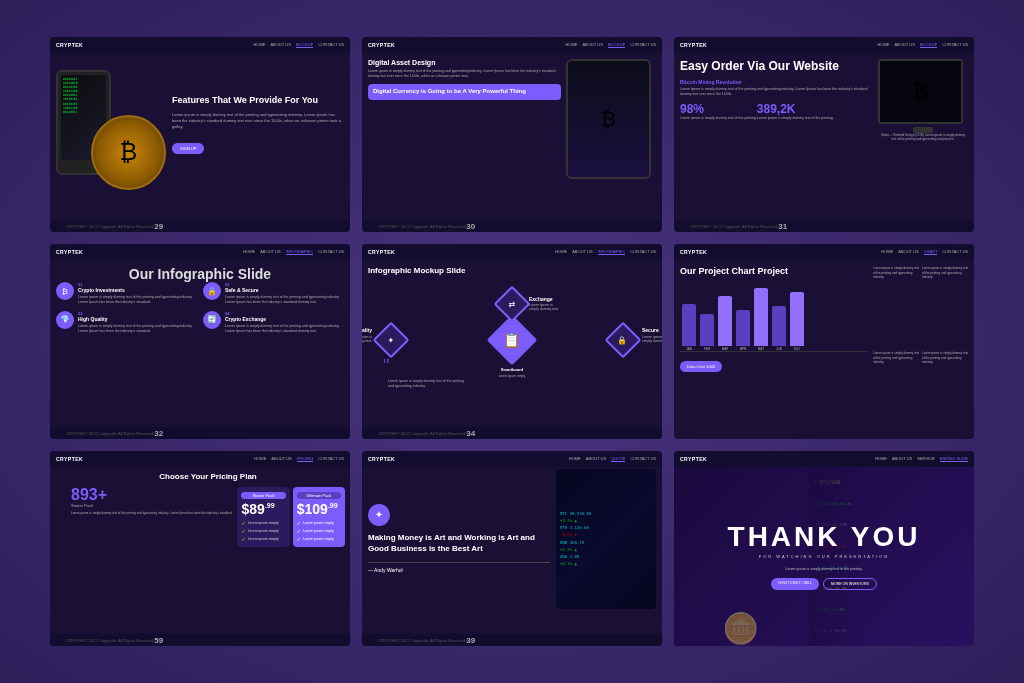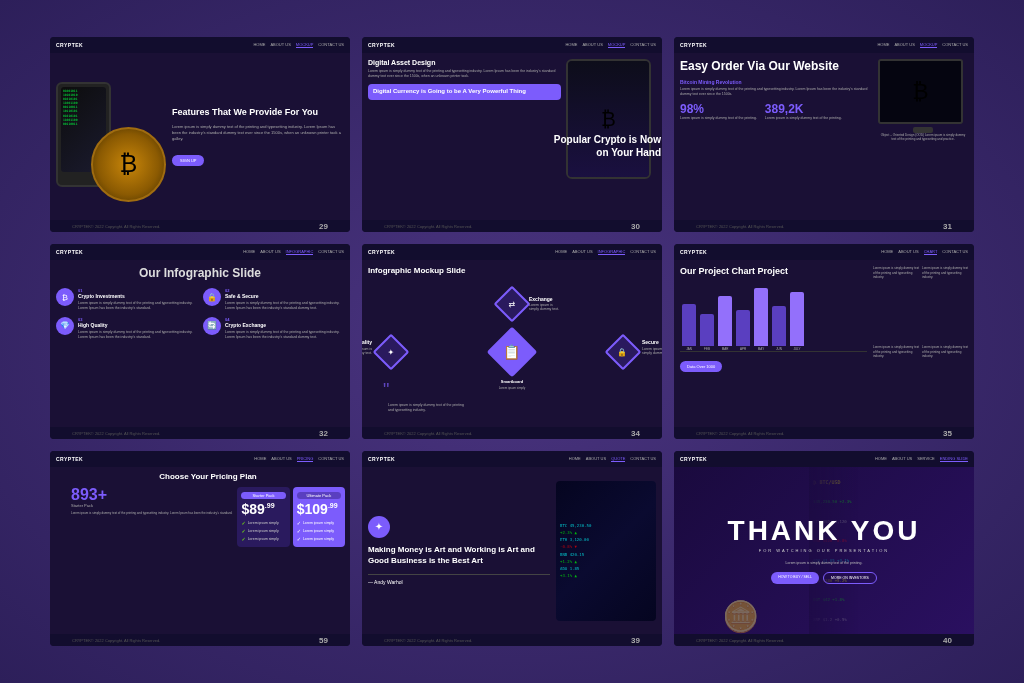--- a/index.html
+++ b/index.html
@@ -59,25 +59,25 @@
     
     .slide-body {
       flex: 1;
       position: relative;
       padding: 6px;
       overflow: hidden;
     }
     
     .slide-footer {
       display: flex;
-      justify-content: space-between;
-      align-items: center;
-      padding: 2px 22px;
+      align-items: center;
+      padding: 2px 16px;
       background: #120d2e;
       height: 12px;
+      margin-top: 24px;
     }
     .footer-copy {
       color: #555;
       font-size: 4px;
     }
     .slide-num {
       color: #aaa;
       font-size: 8px;
       font-weight: bold;
     }
@@ -207,21 +207,21 @@
 
     
     .s31 .slide-body {
       display: flex;
       gap: 5px;
     }
     .s31-left { flex: 1; }
     .s31-title { color: #fff; font-size: 12px; font-weight: bold; line-height: 1.3; margin-bottom: 4px; }
     .s31-sub { color: #7c5cfc; font-size: 5px; font-weight: bold; margin-bottom: 2px; }
     .s31-desc { color: #aaa; font-size: 3.5px; line-height: 1.5; margin-bottom: 5px; }
-    .s31-stats { display: flex; gap: 8px; margin-bottom: 5px; }
+    .s31-stats { display: flex; margin-bottom: 5px; }
     .s31-stat-val { color: #7c5cfc; font-size: 12px; font-weight: bold; }
     .s31-stat-lbl { color: #aaa; font-size: 3.5px; }
     .s31-right { width: 90px; }
     .s31-monitor {
       width: 85px;
       height: 65px;
       background: #111;
       border-radius: 3px;
       border: 2px solid #333;
       overflow: hidden;
@@ -243,21 +243,21 @@
       width: 20px;
       height: 6px;
       background: #333;
       margin: 0 auto;
       border-radius: 2px;
     }
     .s31-caption { color: #aaa; font-size: 3px; text-align: center; line-height: 1.4; }
 
     
     .s32 .slide-body { padding: 6px; }
-    .s32-title { color: #111; font-size: 12px; font-weight: bold; margin-bottom: 8px; text-align: center; color: #ddd; }
+    .s32-title { color: #111; font-size: 14px; font-weight: bold; text-align: center; color: #ddd; }
     .s32-grid { display: grid; grid-template-columns: 1fr 1fr; gap: 6px; }
     .s32-item { display: flex; align-items: flex-start; gap: 4px; }
     .s32-icon {
       width: 18px; height: 18px;
       background: #7c5cfc;
       border-radius: 50%;
       display: flex; align-items: center; justify-content: center;
       color: #fff; font-size: 8px; flex-shrink: 0;
     }
     .s32-item-title { color: #fff; font-size: 5px; font-weight: bold; margin-bottom: 2px; }
@@ -337,21 +337,20 @@
         <div class="s30-asset-text">Lorem ipsum is simply dummy text of the printing and typesetting industry. Lorem Ipsum has been the industry's standard dummy text ever since the 1500s, when an unknown printer took.</div>
         <div style="height:5px;"></div>
         <div class="s30-card">
           <div class="s30-card-title">Digital Currency is Going to be A Very Powerful Thing</div>
         </div>
       </div>
       <div class="s30-right">
         <div class="s30-tablet">
           <div class="s30-tablet-screen">₿</div>
         </div>
-        <div class="s30-big-text">Popular Crypto is Now on Your Hand</div>
       </div>
     </div>
     <div class="slide-footer">
       <span class="footer-copy">CRYPTEK© 2022 Copyright. All Rights Reserved.</span>
       <span class="slide-num">30</span>
     </div>
   </div>
 
   <div class="slide s31">
     <div class="slide-nav">
@@ -560,24 +559,20 @@
           <div style="background:#7c5cfc;color:#fff;font-size:4px;padding:3px 7px;border-radius:10px;display:inline-block;margin-top:4px;">Data Over 1000</div>
         </div>
         <div style="width:95px;display:grid;grid-template-columns:1fr 1fr;gap:3px;">
           <div style="color:#aaa;font-size:3px;line-height:1.5;">Lorem ipsum is simply dummy text of the printing and typesetting industry.</div>
           <div style="color:#aaa;font-size:3px;line-height:1.5;">Lorem ipsum is simply dummy text of the printing and typesetting industry.</div>
           <div style="color:#aaa;font-size:3px;line-height:1.5;">Lorem ipsum is simply dummy text of the printing and typesetting industry.</div>
           <div style="color:#aaa;font-size:3px;line-height:1.5;">Lorem ipsum is simply dummy text of the printing and typesetting industry.</div>
         </div>
       </div>
     </div>
-    <div class="slide-footer">
-      <span class="footer-copy">CRYPTEK© 2022 Copyright. All Rights Reserved.</span>
-      <span class="slide-num">35</span>
-    </div>
   </div>
 
   <div class="slide s37">
     <div class="slide-nav">
       <span class="nav-logo">CRYPTEK</span>
       <div class="nav-links">
         <span class="nav-link">HOME</span>
         <span class="nav-link">ABOUT US</span>
         <span class="nav-link active">PRICING</span>
         <span class="nav-link">CONTACT US</span>
@@ -694,19 +689,15 @@
       <div style="position:absolute;inset:0;display:flex;flex-direction:column;align-items:center;justify-content:center;padding:10px;z-index:2;">
         <div style="color:#fff;font-size:28px;font-weight:900;letter-spacing:3px;text-align:center;line-height:1;margin-bottom:3px;">THANK YOU</div>
         <div style="color:#ccc;font-size:4px;letter-spacing:2px;text-align:center;margin-bottom:8px;">FOR WATCHING OUR PRESENTATION</div>
         <div style="color:#bbb;font-size:3.5px;text-align:center;margin-bottom:6px;line-height:1.5;">Lorem ipsum is simply dummy text of the printing.</div>
         <div style="display:flex;gap:4px;">
           <div style="background:#7c5cfc;color:#fff;font-size:3.5px;padding:3px 7px;border-radius:10px;">HOW TO BUY / SELL</div>
           <div style="background:transparent;color:#fff;font-size:3.5px;padding:3px 7px;border-radius:10px;border:1px solid #7c5cfc;">MORE ON INVESTORS</div>
         </div>
       </div>
     </div>
-    <div class="slide-footer">
-      <span class="footer-copy">CRYPTEK© 2022 Copyright. All Rights Reserved.</span>
-      <span class="slide-num">40</span>
-    </div>
   </div>
 
 </div>
 
 </body></html>

